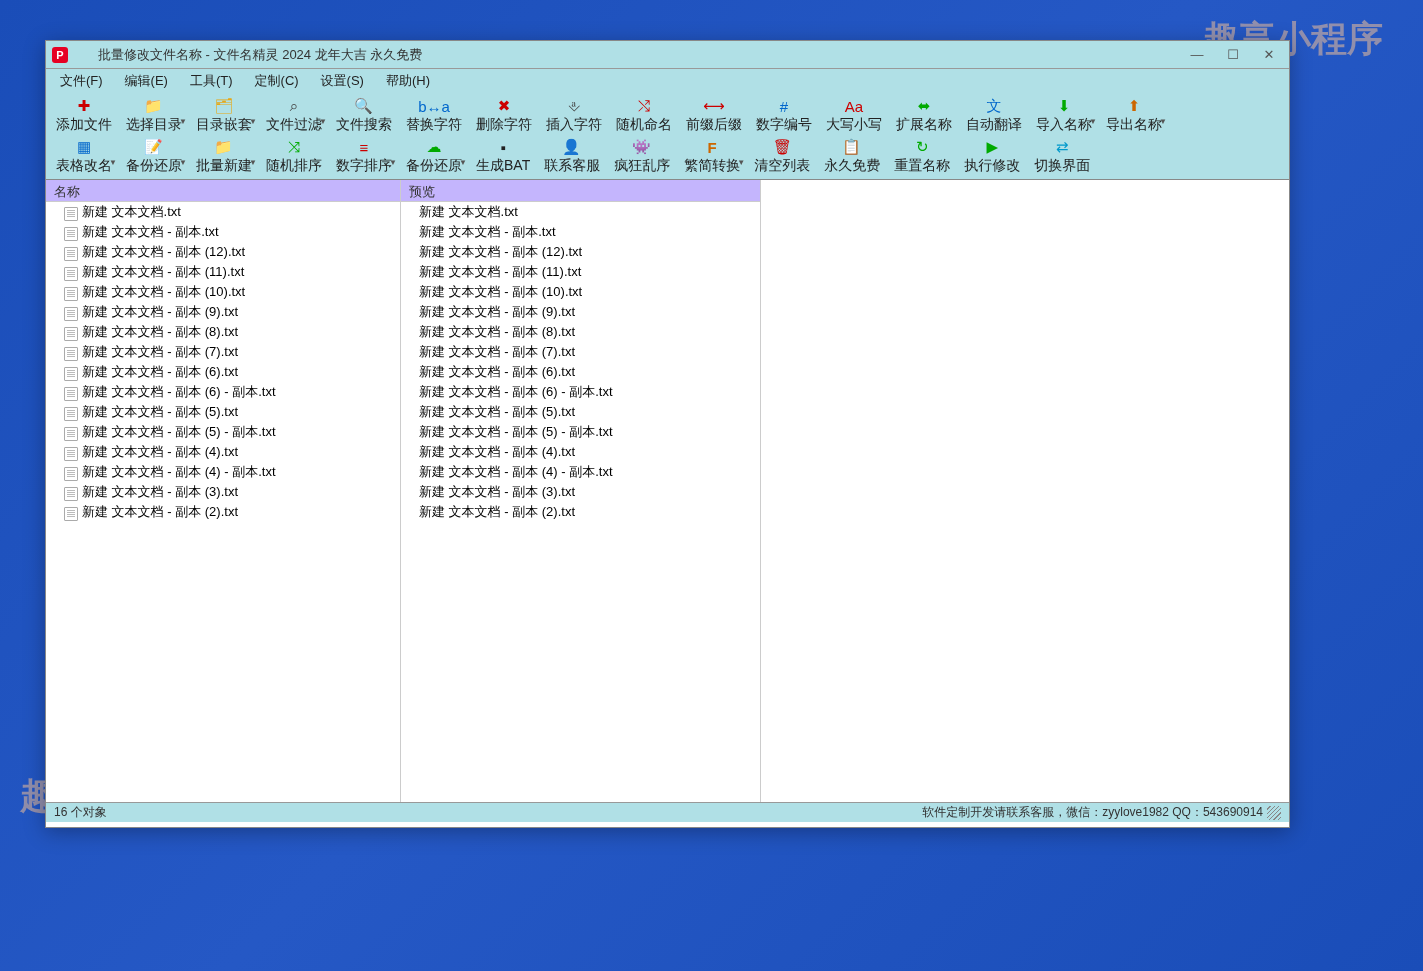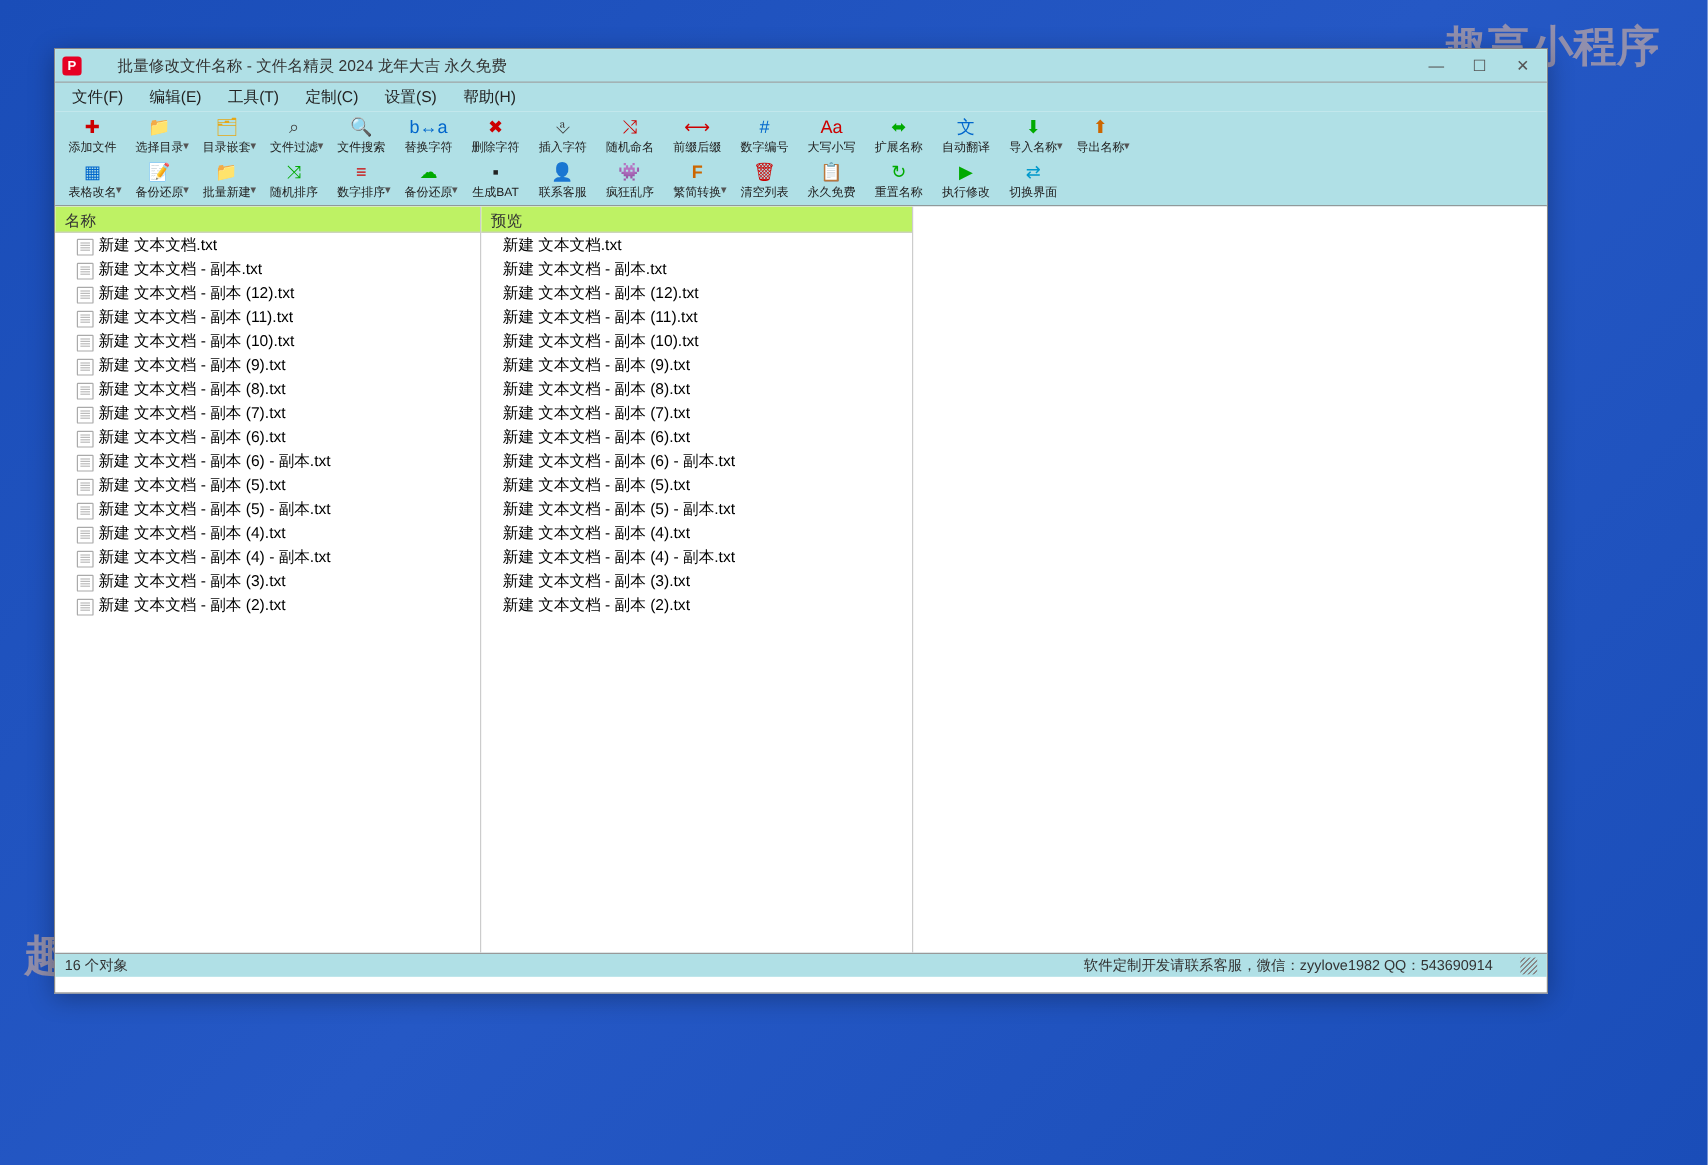--- a/index.html
+++ b/index.html
@@ -94,39 +94,39 @@
   cursor: pointer;
   min-width: 54px;
   position: relative;
 }
 .tool-icon {
   width: 18px; height: 18px;
   display: flex; align-items: center; justify-content: center;
   font-size: 15px;
   margin-bottom: 1px;
 }
-.tool-label { font-size: 10px; color: #222; white-space: nowrap; }
+.tool-label { font-size: 14px; color: #222; white-space: nowrap; }
 .dd-arrow { font-size: 8px; color: #555; position: absolute; right: 1px; top: 22px; }
 
 .content {
   height: calc(100% - 28px - 24px - 92px - 20px);
   display: flex;
   background: #fff;
   overflow: hidden;
 }
 .col {
   border-right: 1px solid #ccc;
   overflow-y: auto;
 }
 .col-name { width: 355px; }
 .col-preview { width: 360px; }
 .col-status { flex: 1; border-right: none; }
 .col-header {
   height: 22px;
-  background: #bef264;
+  background: #c4b5fd;
   border-bottom: 1px solid #ccc;
   padding: 3px 8px;
   font-size: 13px;
   color: #333;
   position: sticky;
   top: 0;
 }
 .file-row {
   display: flex;
   align-items: flex-end;
@@ -457,18 +457,18 @@
           </div>
           <div class="file-row">
             <span>新建 文本文档 - 副本 (2).txt</span>
           </div>
         </div>
     </div>
   </div>
 
   <div class="statusbar">
     <span>16 个对象</span>
-    <span style="display:flex;align-items:center;gap:23px">
+    <span style="display:flex;align-items:center;gap:4px">
       <span>软件定制开发请联系客服，微信：zyylove1982  QQ：543690914</span>
       <span class="resize-grip"></span>
     </span>
   </div>
 </div>
 
 </body></html>

